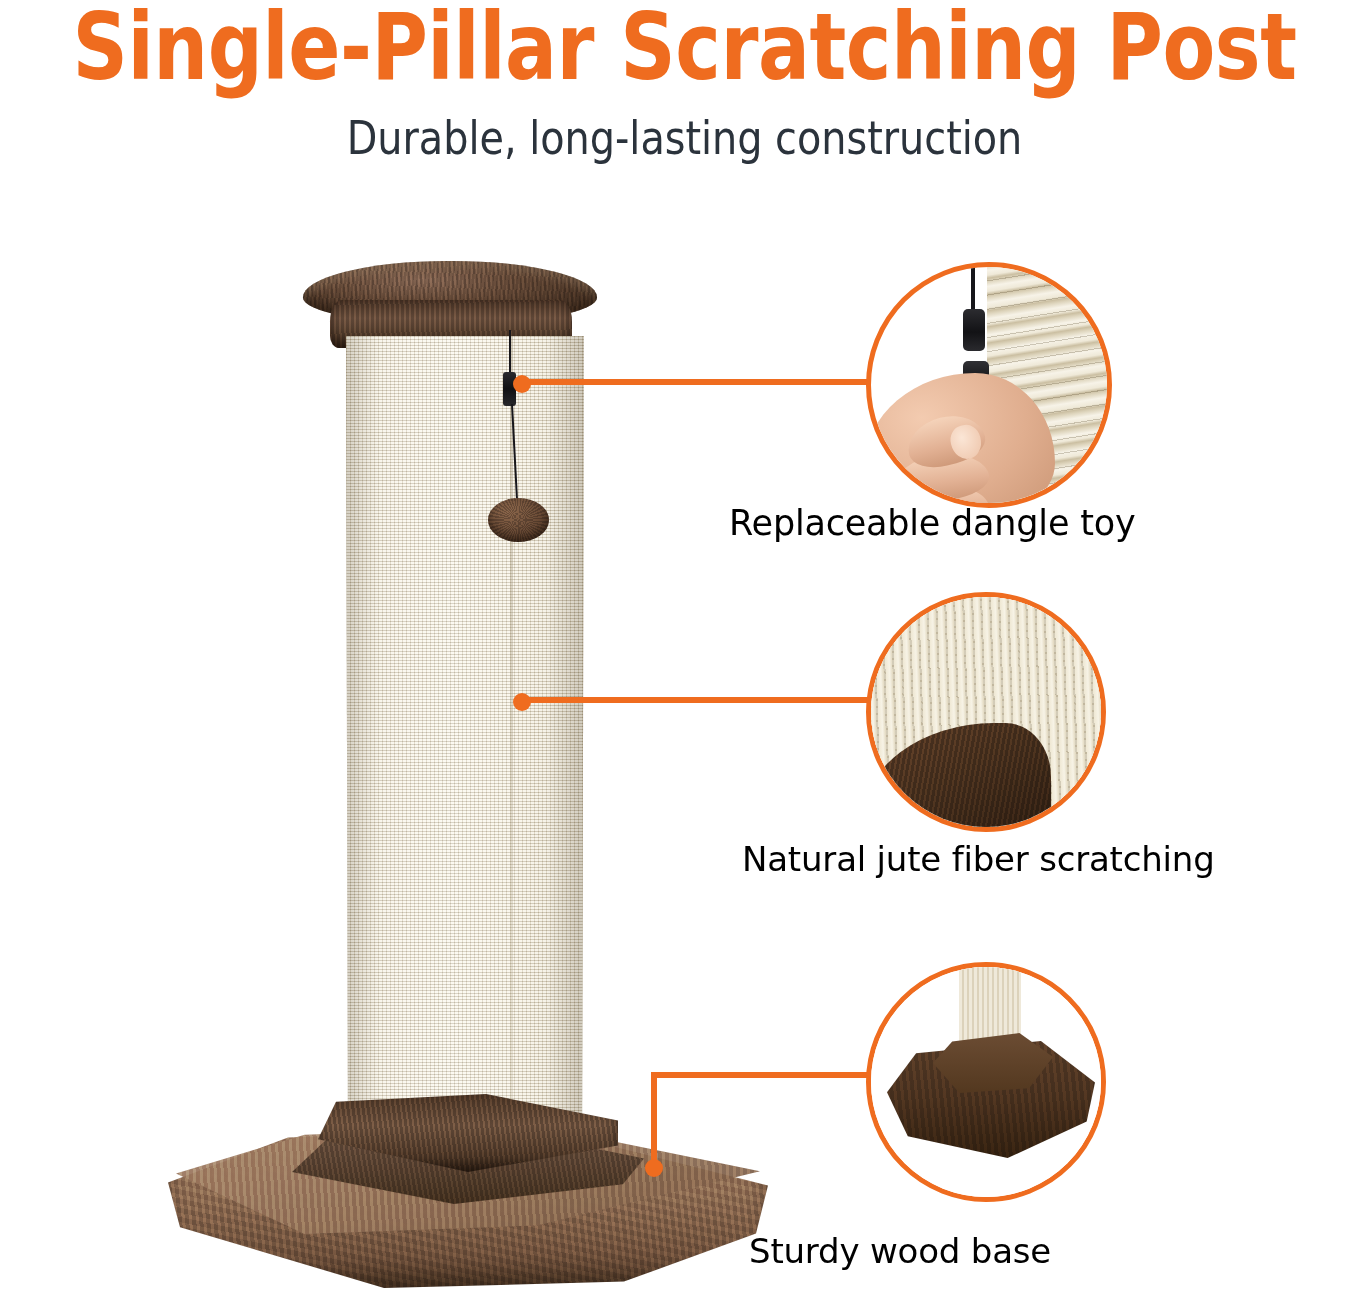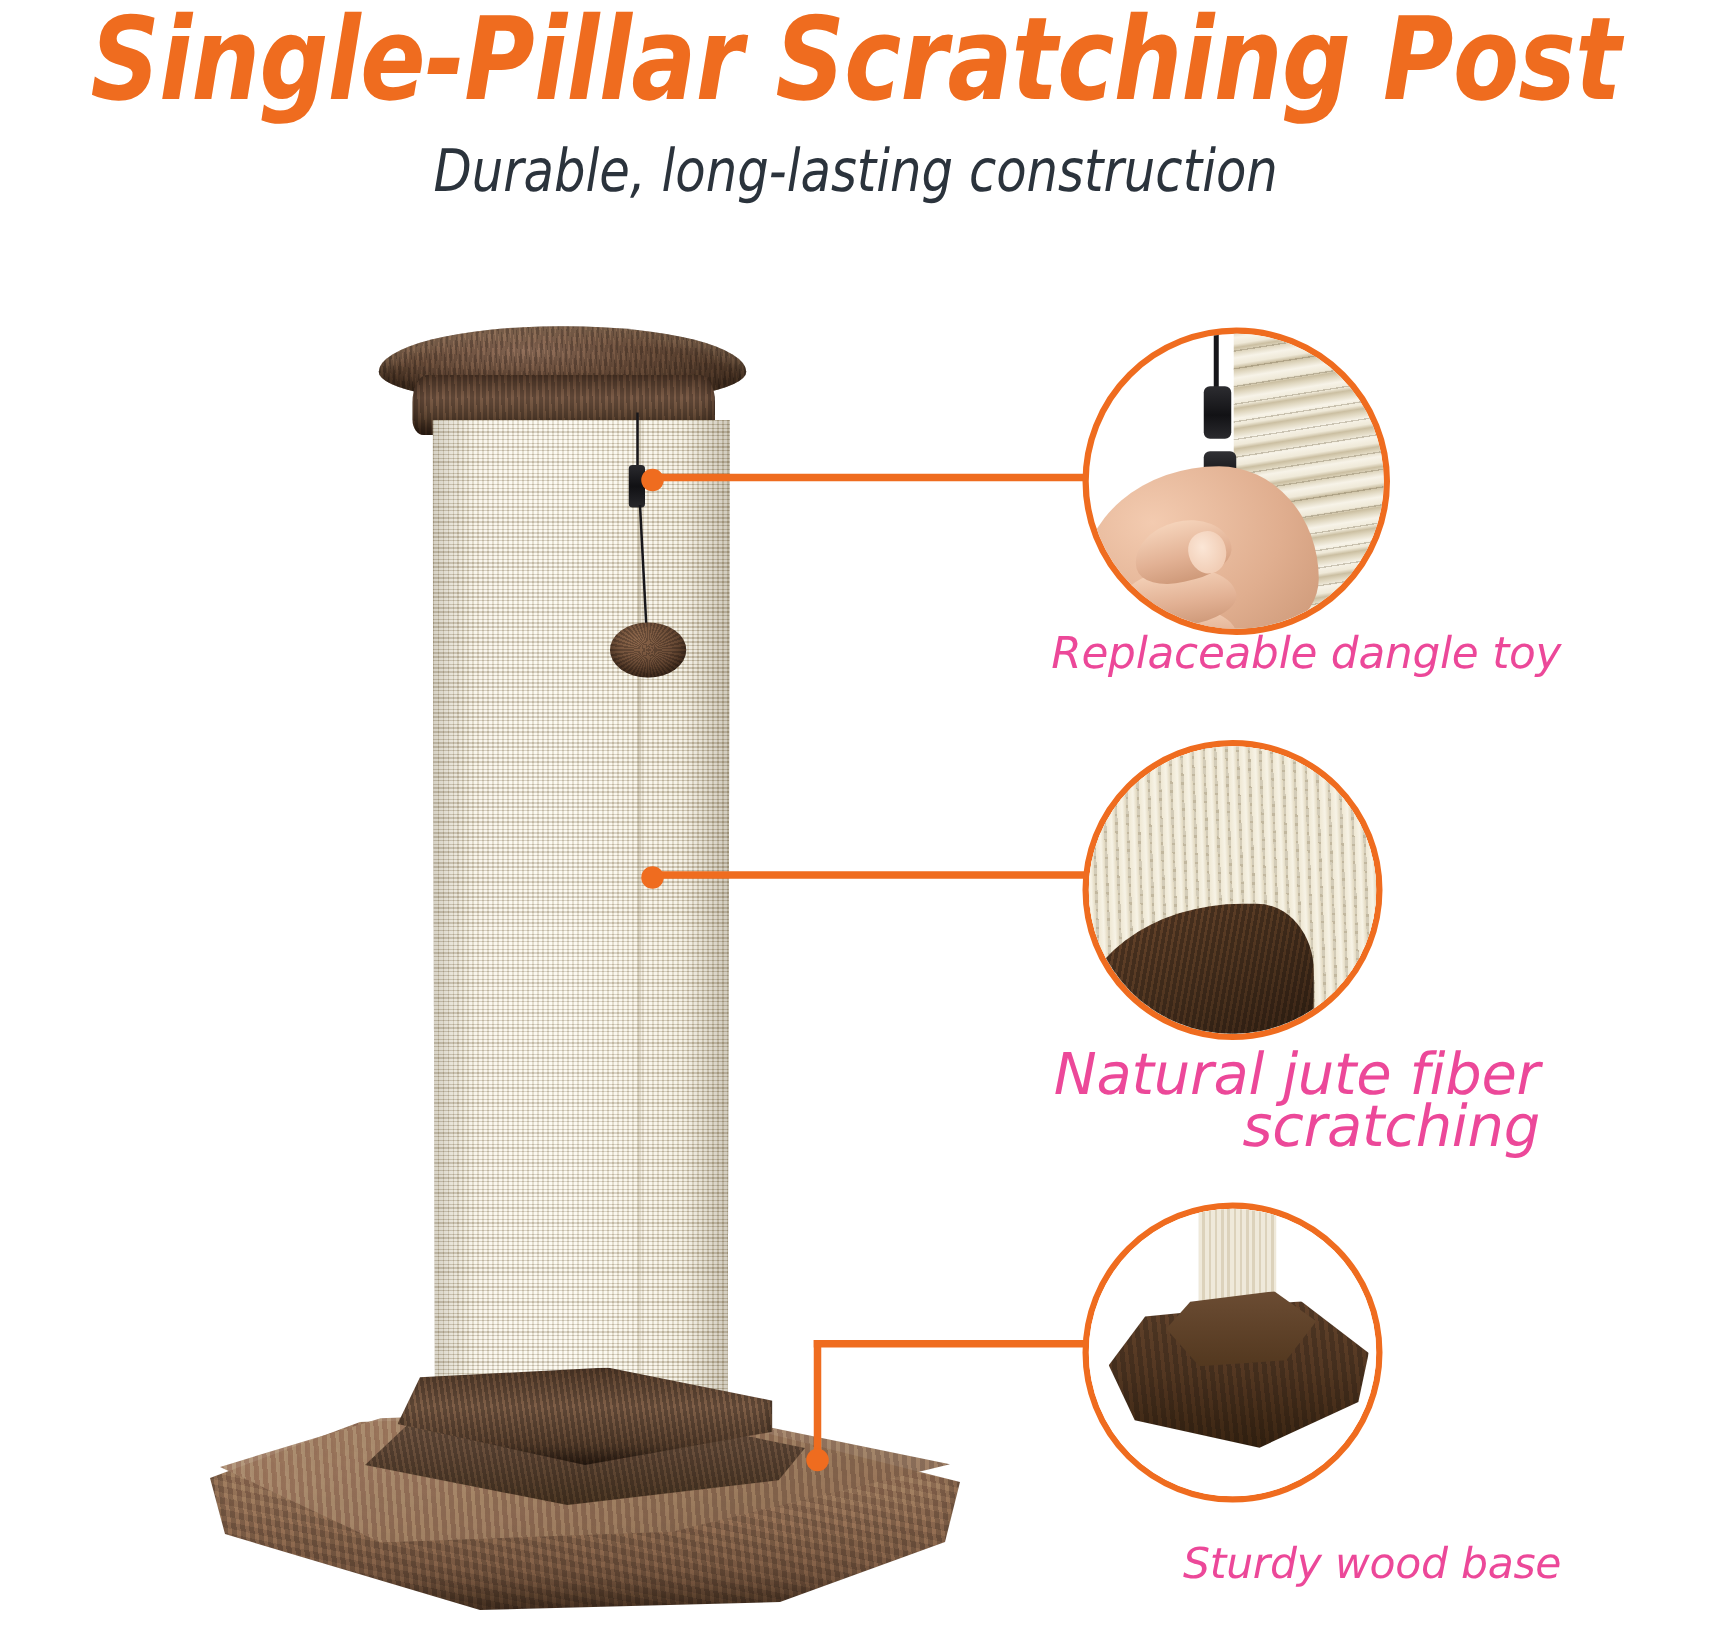--- a/index.html
+++ b/index.html
@@ -9,21 +9,20 @@
     height: 1308px;
     background: #ffffff;
     font-family: "Liberation Sans", sans-serif;
     overflow: hidden;
   }
   .page {
     position: relative;
     width: 1113px;
     height: 1308px;
     background: #ffffff;
-    font-style: italic;
   }
 
   
   .title {
     position: absolute;
     top: -4px;
     left: 0;
     width: 1369px;
     text-align: center;
     font-family: "DejaVu Sans Condensed", "Liberation Sans Narrow", "Liberation Sans", sans-serif;
@@ -342,30 +341,30 @@
   .l2 { left: 520px; top: 697px; width: 350px; height: 6px; }
   .d2 { left: 513px; top: 693px; }
   
   .l3v { left: 651px; top: 1072px; width: 6px; height: 98px; }
   .l3h { left: 651px; top: 1072px; width: 233px; height: 6px; }
   .d3 { left: 645px; top: 1159px; }
 
   
   .caption {
     position: absolute;
-    text-align: right;
-    color: #ec4899;
+    text-align: left;
+    color: #000000;
     font-family: "DejaVu Sans", "Liberation Sans", sans-serif;
     font-weight: 400;
     font-size: 35px;
     line-height: 42px;
     letter-spacing: -0.2px;
   }
   .cap1 { left: 729px; top: 502px;  width: 520px; }
-  .cap2 { left: 692px; top: 838px;  width: 540px; font-size: 46px; }
+  .cap2 { left: 742px; top: 838px;  width: 540px; font-size: 34px; }
   .cap3 { left: 749px; top: 1230px; width: 500px; font-size: 34px; }
   .caption span { display: block; }
 </style>
 </head>
 <body>
 
 <div class="page">
 
   <div class="title">Single-Pillar Scratching Post</div>
   <div class="subtitle">Durable, long-lasting construction</div>

